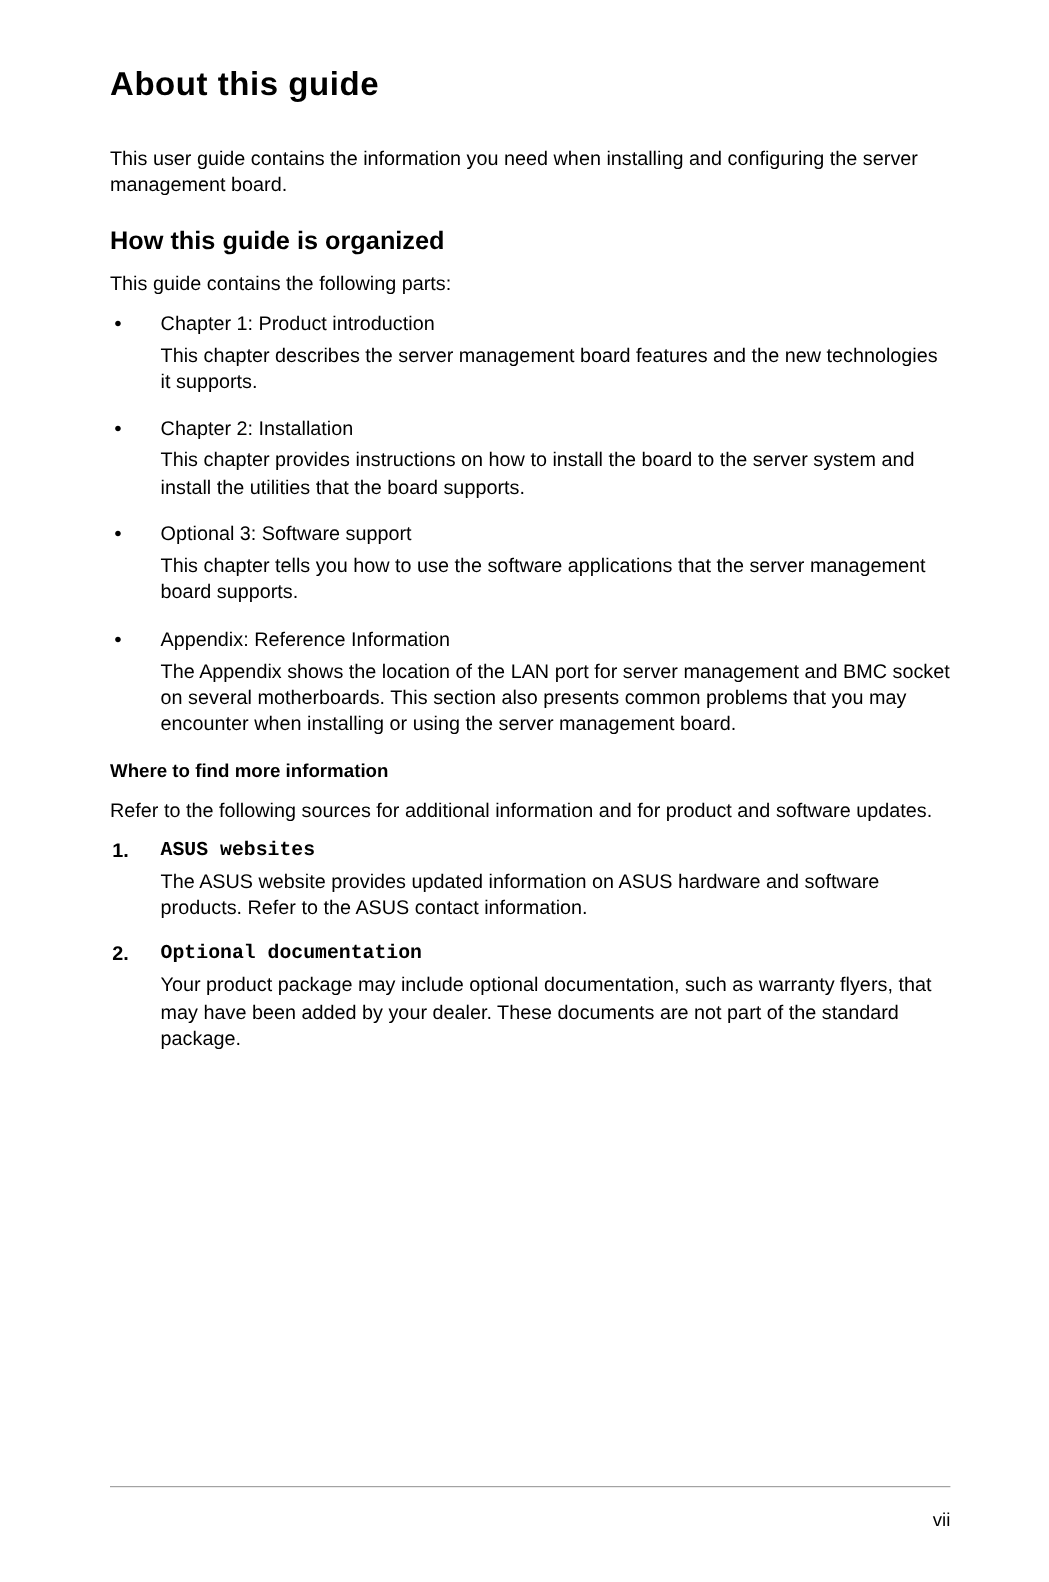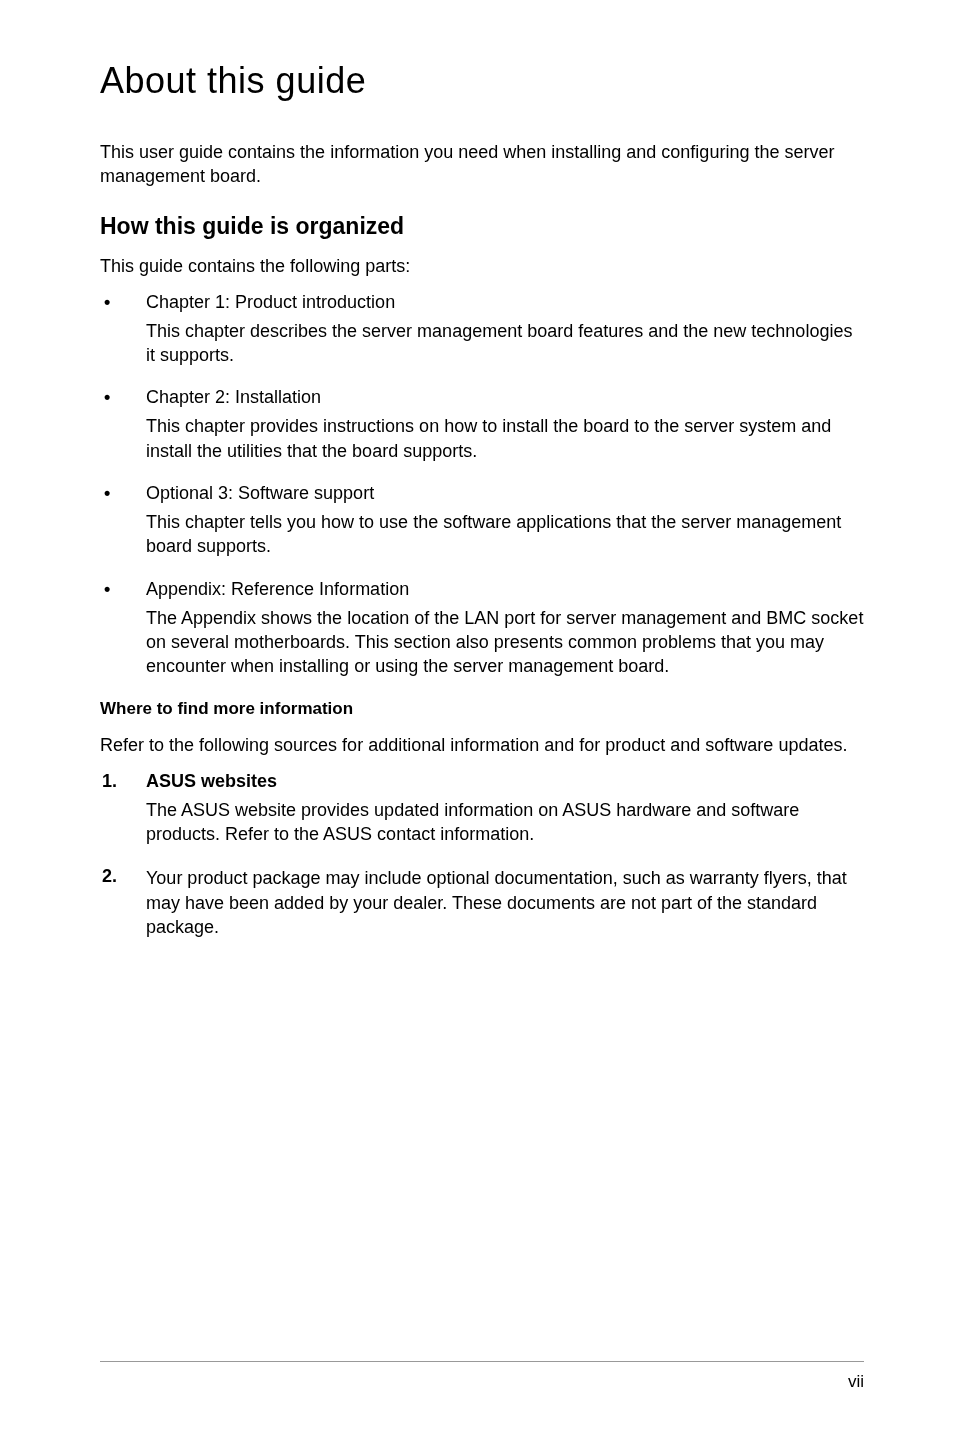--- a/index.html
+++ b/index.html
@@ -10,22 +10,22 @@
   body {
     font-family: Arial, Helvetica, sans-serif;
     background: #fff;
     color: #000;
     width: 954px;
     height: 1438px;
     padding: 60px 90px 40px 100px;
     position: relative;
   }
   .main-title {
-    font-size: 36px;
-    font-weight: normal;
+    font-size: 30px;
+    font-weight: bold;
     margin-bottom: 38px;
     letter-spacing: 0.5px;
     font-family: Verdana, Arial, sans-serif;
   }
   .intro-text {
     font-size: 18px;
     line-height: 1.35;
     margin-bottom: 24px;
   }
   .section-heading {
@@ -73,34 +73,35 @@
     font-weight: bold;
     padding-left: 2px;
   }
   .numbered-content {
     flex: 1;
   }
   .numbered-title {
     font-size: 18px;
     font-weight: bold;
     margin-bottom: 6px;
+    font-family: Liberation Mono, monospace;
   }
   .numbered-body {
     font-size: 18px;
     line-height: 1.35;
     margin-bottom: 14px;
   }
   .footer {
     position: absolute;
     bottom: 46px;
     left: 100px;
     right: 90px;
     border-top: 1px solid #999;
     text-align: right;
-    padding-top: 10px;
+    padding-top: 20px;
     font-size: 17px;
   }
   .section-heading-2 {
     font-size: 17px;
     font-weight: bold;
     margin-top: 6px;
     margin-bottom: 14px;
   }
 </style>
 </head>
@@ -154,19 +155,20 @@
   <div class="numbered-marker">1.</div>
   <div class="numbered-content">
     <div class="numbered-title">ASUS websites</div>
     <div class="numbered-body">The ASUS website provides updated information on ASUS hardware and software products. Refer to the ASUS contact information.</div>
   </div>
 </div>
 
 <div class="numbered-item">
   <div class="numbered-marker">2.</div>
   <div class="numbered-content">
+    <div class="numbered-title">Optional documentation</div>
     <div class="numbered-body">Your product package may include optional documentation, such as warranty flyers, that may have been added by your dealer. These documents are not part of the standard package.</div>
   </div>
 </div>
 
 <div class="footer">
   <span>vii</span>
 </div>
 
 </body></html>

